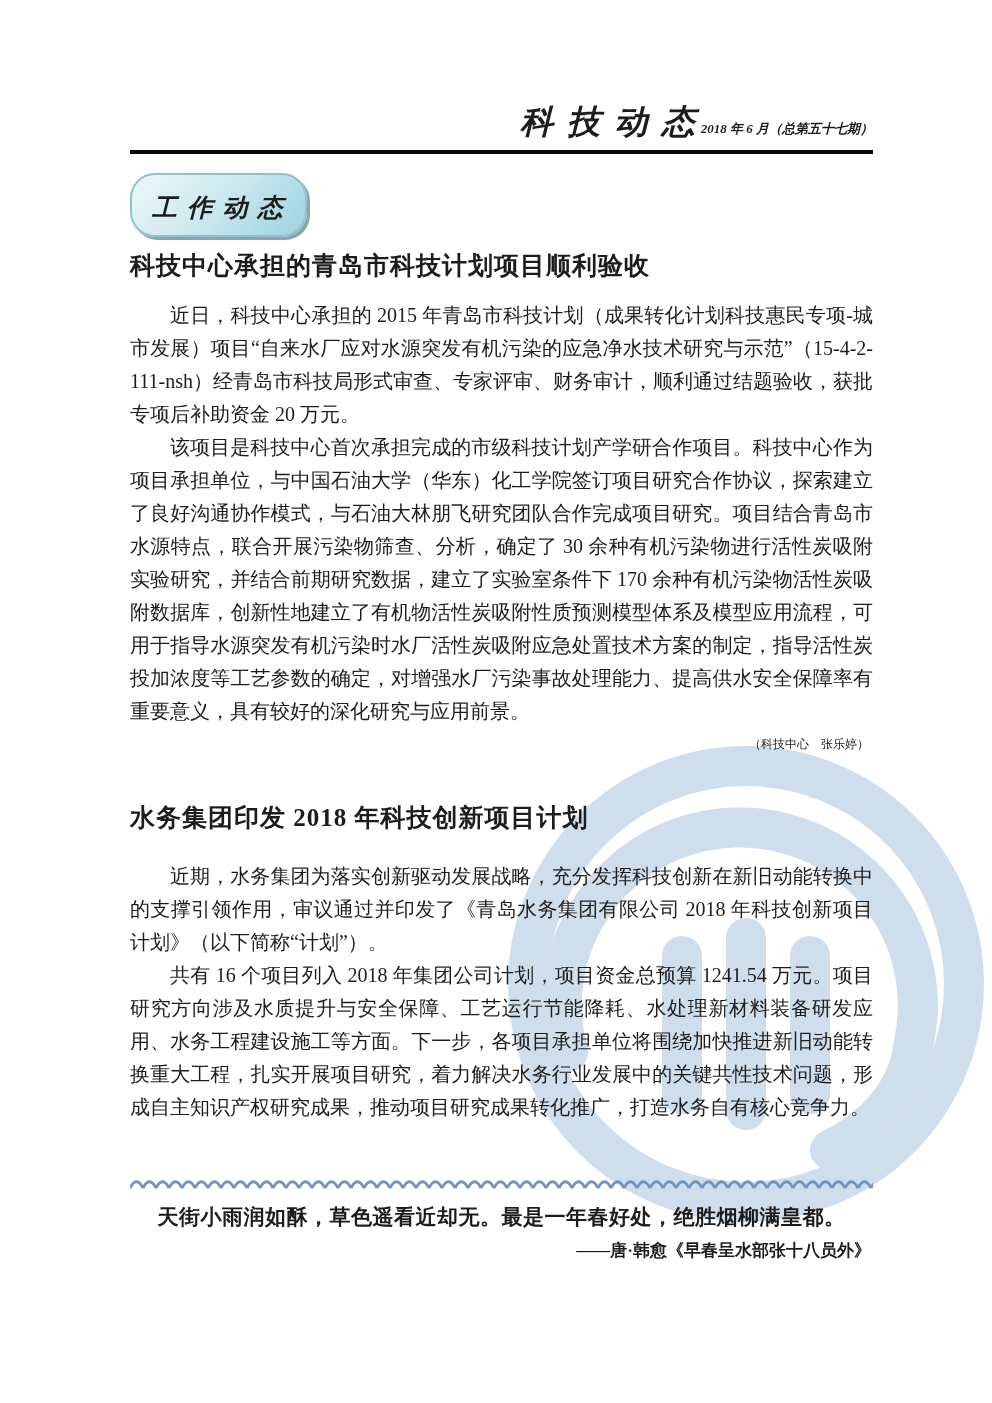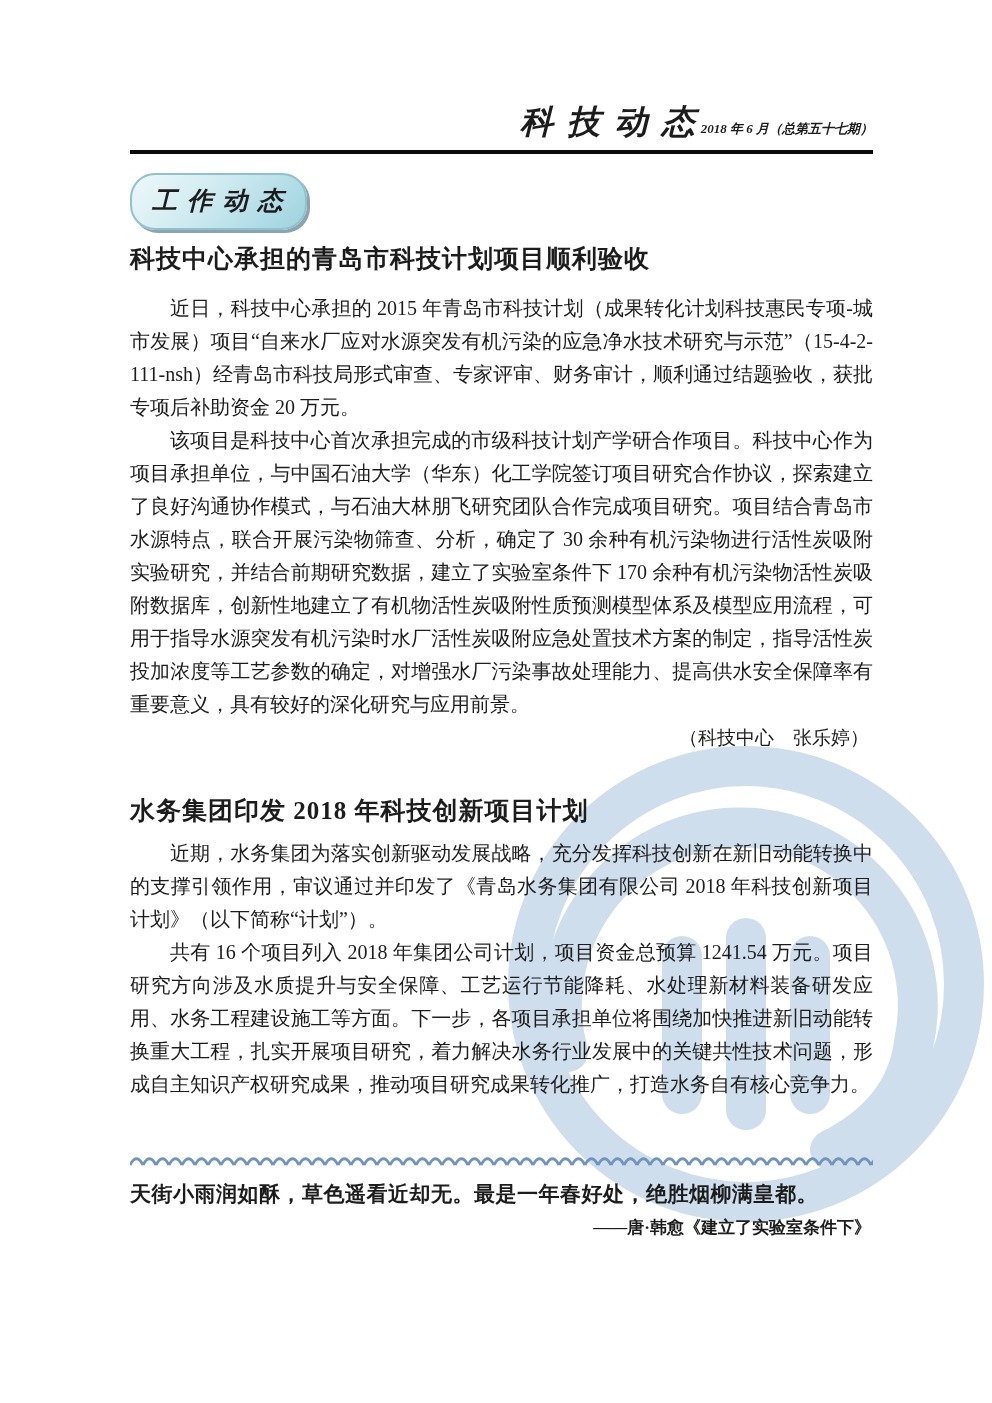--- a/index.html
+++ b/index.html
@@ -44,62 +44,62 @@
     margin-left:3px;
   }
   .rule{
     height:4px;
     background:#0a0a0a;
     margin-top:5px;
   }
   .section-box{
     display:inline-block;
     margin-top:19px;
-    padding:9px 20px 11px 20px;
+    padding:16px 20px 11px 20px;
     border:2px solid #8fc2ce;
     border-radius:25px;
     background:linear-gradient(135deg,#eef8fa 0%,#d2ecf1 40%,#aedbe6 80%,#9fd2de 100%);
     box-shadow:3px 3px 0 #8ba4ad;
     font-size:25px;
     font-weight:bold;
     font-style:italic;
     letter-spacing:2px;
   }
   .article-title{
     text-align:left;
     font-size:25px;
     font-weight:bold;
     letter-spacing:1px;
     margin-top:12px;
   }
   .article-title.second{
     margin-top:40px;
-    margin-bottom:10px;
+    margin-bottom:26px;
   }
   .para{
     font-size:20px;
     line-height:33px;
     text-align:justify;
     text-indent:2em;
     margin:0;
   }
   .para.first{margin-top:7px;}
   .byline{
-    font-size:19px;
+    font-size:12px;
     line-height:33px;
     text-align:right;
     padding-right:4px;
   }
   .wave-divider{
     margin-top:56px;
     height:10px;
     line-height:0;
   }
   .poem{
-    text-align:left;
+    text-align:center;
     font-size:21px;
     font-weight:bold;
     margin-top:13px;
     letter-spacing:0.5px;
   }
   .poem-source{
     text-align:right;
     font-size:17px;
     font-weight:bold;
     margin-top:8px;
@@ -150,16 +150,16 @@
       <svg width="743" height="10" viewBox="0 0 743 10" xmlns="http://www.w3.org/2000/svg" aria-hidden="true">
         <defs>
           <pattern id="wavepat" width="13" height="10" patternUnits="userSpaceOnUse">
             <path d="M0 8 Q 6.5 -4.5 13 8" fill="none" stroke="#7094bd" stroke-width="2.8"></path>
           </pattern>
         </defs>
         <rect width="743" height="10" fill="url(#wavepat)"></rect>
       </svg>
     </div>
     <div class="poem">天街小雨润如酥，草色遥看近却无。最是一年春好处，绝胜烟柳满皇都。</div>
-    <div class="poem-source">——唐·韩愈《建立了实验室条件下》</div>
+    <div class="poem-source">——唐·韩愈《早春呈水部张十八员外》</div>
 
   </div>
 </div>
 
 </body></html>

